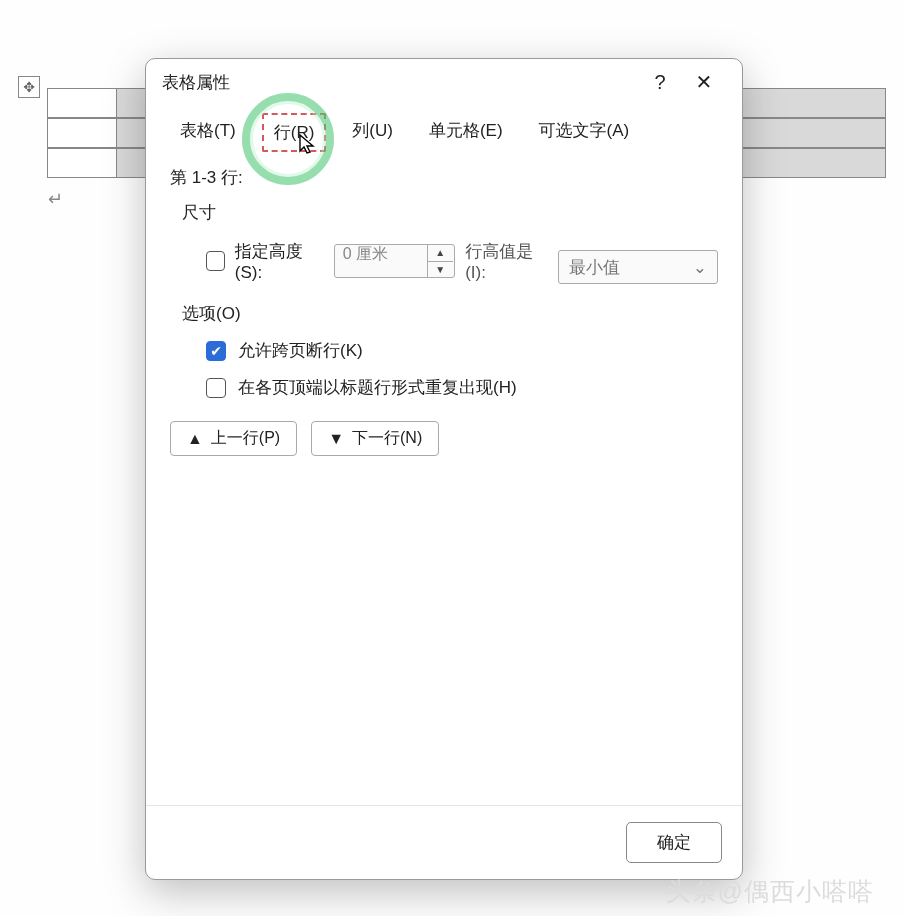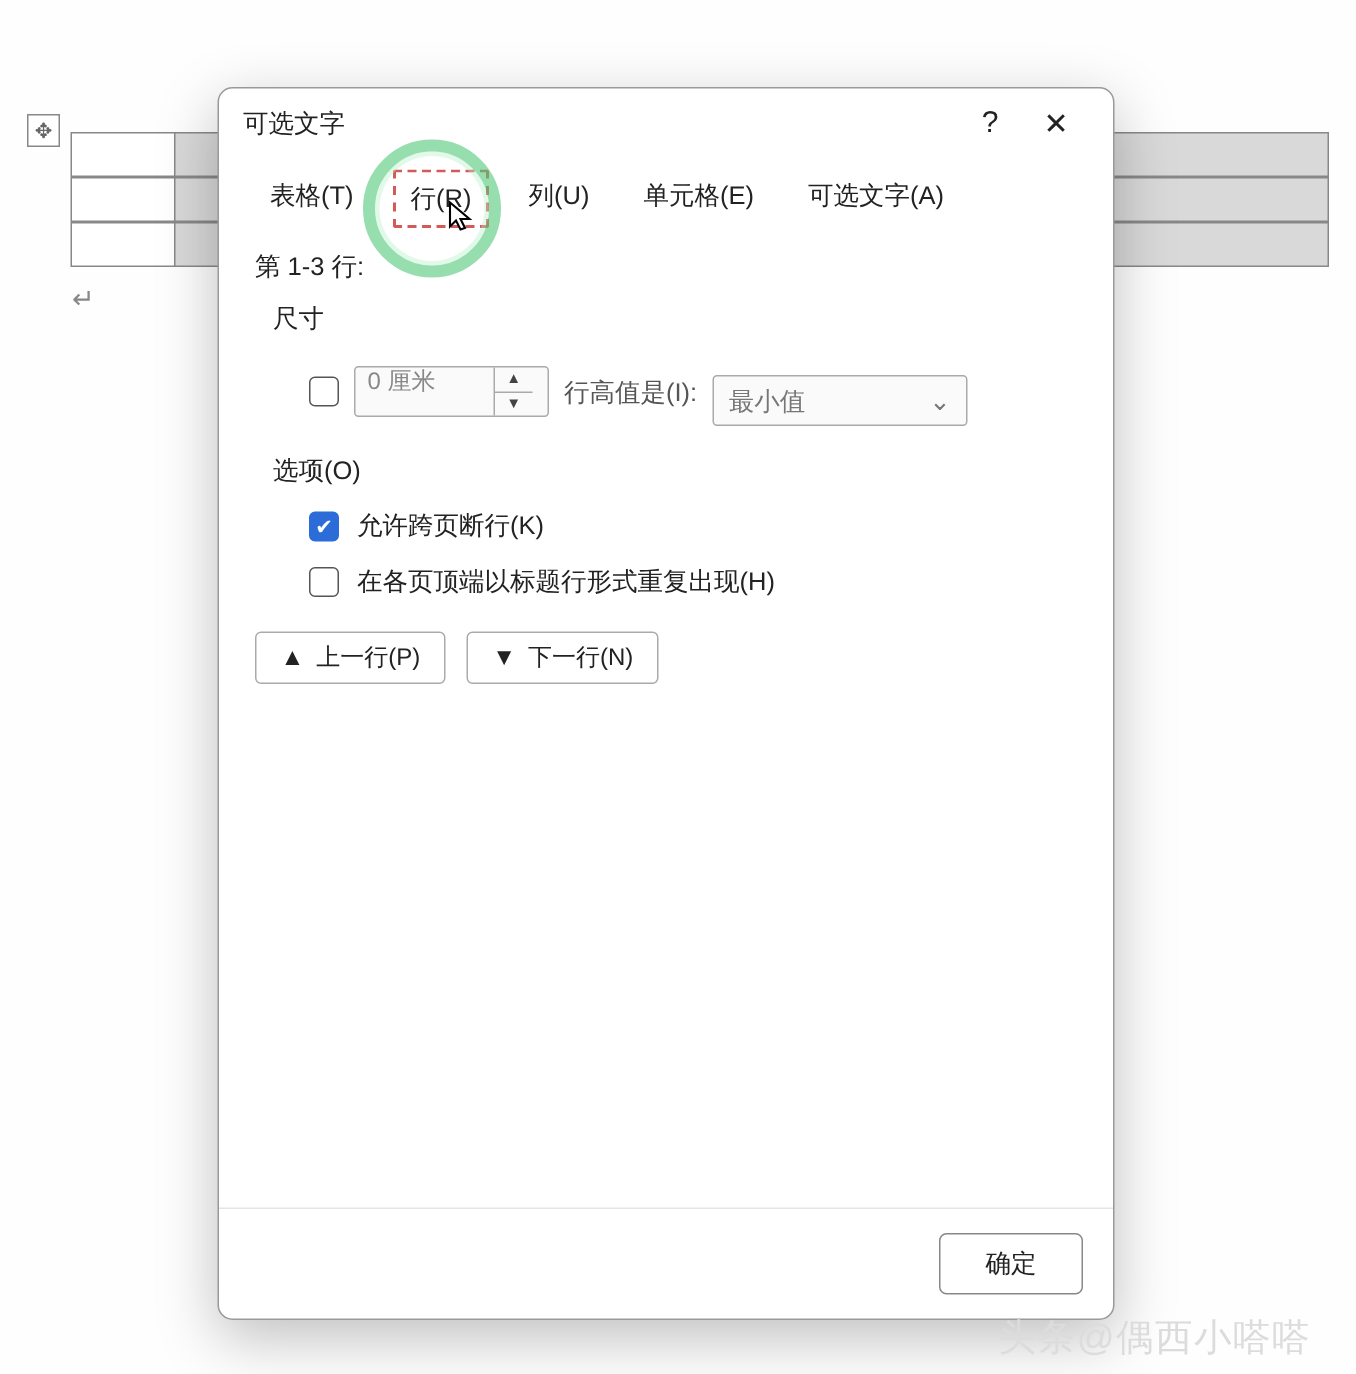--- a/index.html
+++ b/index.html
@@ -221,21 +221,21 @@
   <div class="bg-row bg-row3">
       <div class="cell"></div>
       <div class="cell"></div>
       <div class="cell"></div>
     </div>
   <div class="bg-end">↵</div>
 </div>
 
 <div class="dialog">
   <div class="titlebar">
-    <span class="title">可选文字</span>
+    <span class="title">表格属性</span>
     <span class="btn">?</span>
     <span class="btn">✕</span>
   </div>
 
   <div class="tabs">
     <div class="tab">表格(T)</div>
     <div class="tab active" style="position:relative;">
       <span>行(R)</span>
       <div class="ring"></div>
       <div class="cursor-icon">
@@ -248,20 +248,21 @@
     <div class="tab">单元格(E)</div>
     <div class="tab">可选文字(A)</div>
   </div>
 
   <div class="body">
     <div class="row-label">第 1-3 行:</div>
 
     <div class="section-title">尺寸</div>
     <div class="field-row">
       <span class="checkbox"></span>
+      <span>指定高度(S):</span>
       <div class="spinwrap">
         <input disabled="" value="0 厘米" style="">
         <div class="spin-btns">
           <div>▲</div>
           <div>▼</div>
         </div>
       </div>
       <span class="opt-label">行高值是(I):</span>
       <div class="select">
         <span>最小值</span>

